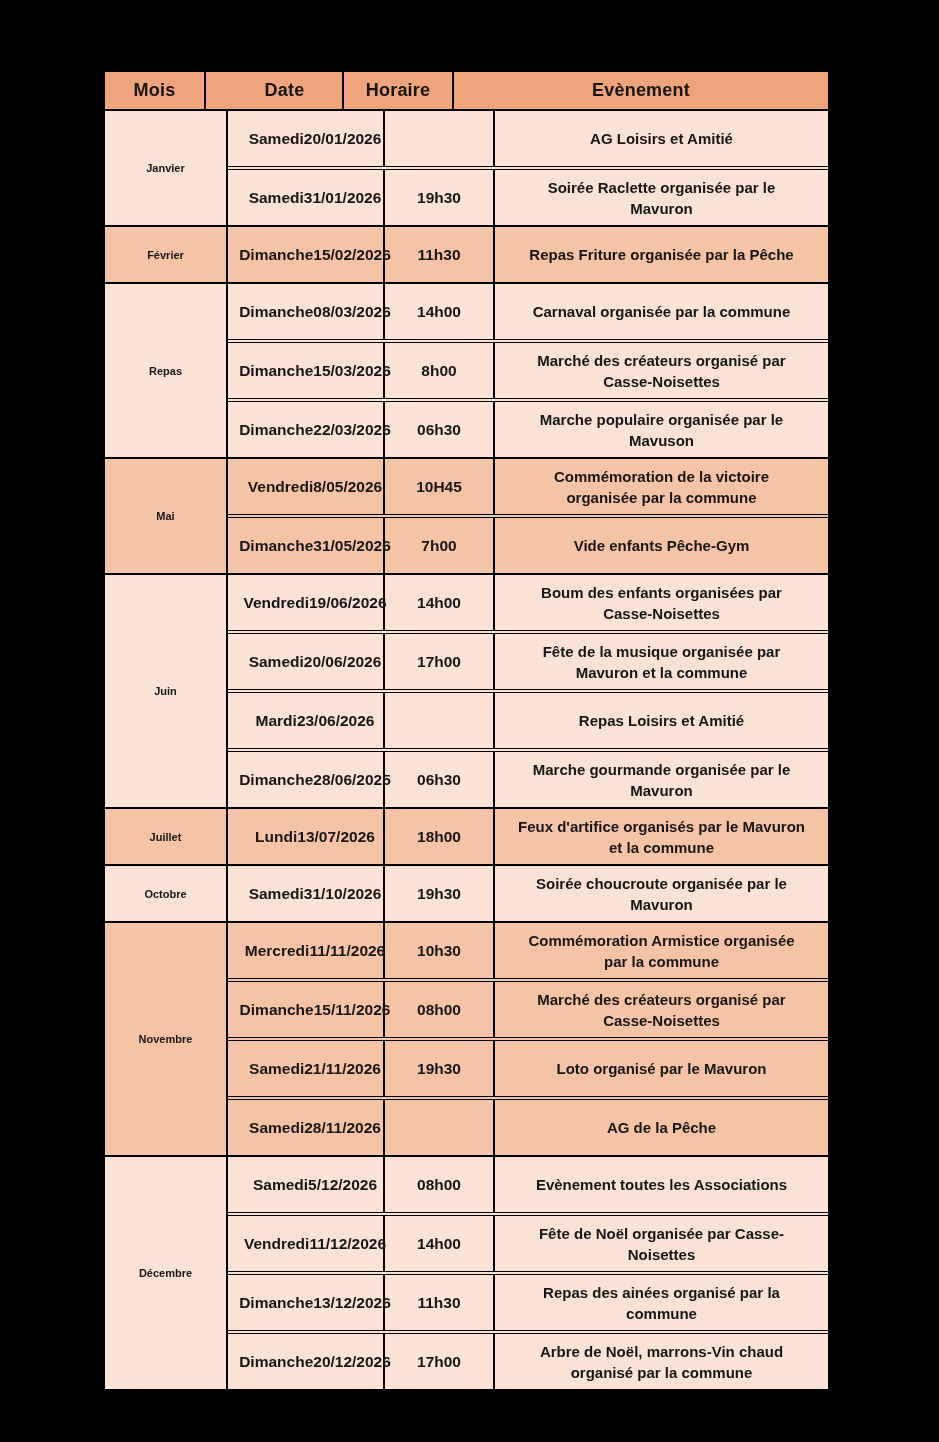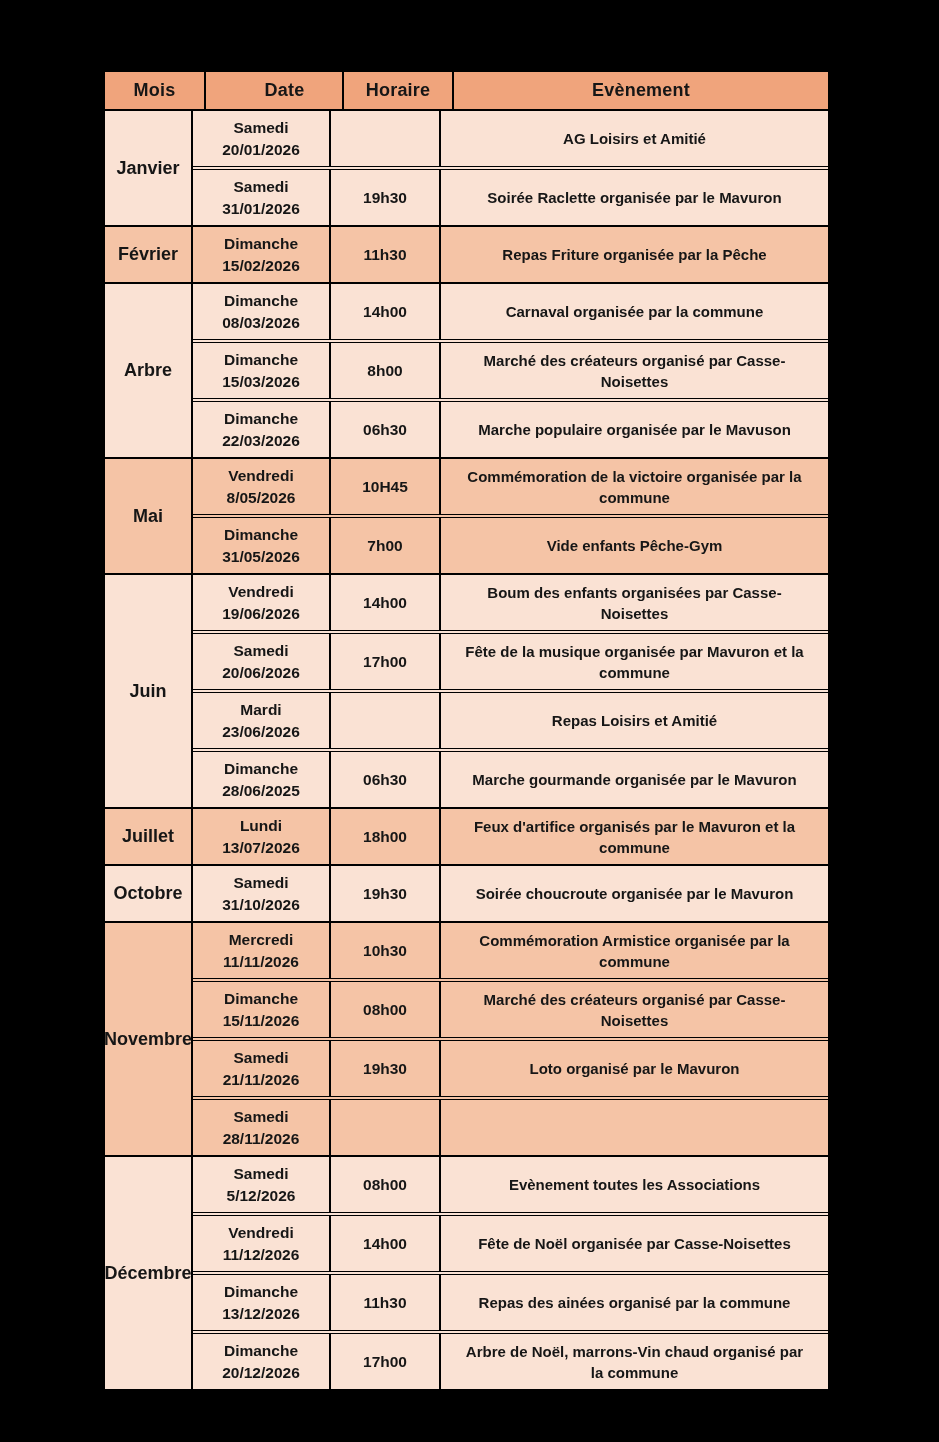--- a/index.html
+++ b/index.html
@@ -49,28 +49,28 @@
   .c-event   { flex: 1; border-radius: 7px; }
   
   .group {
     display: flex;
     align-items: stretch;
   }
   .group + .group { border-top: 2.5px solid #000000; }
   .group.light  { background: #FAE2D4; }
   .group.medium { background: #F5C4A6; }
   .mois-cell {
-    width: 88px;
+    width: 123px;
     box-sizing: border-box;
     border-right: 2px solid #000000;
     display: flex;
     align-items: center;
     justify-content: center;
     text-align: center;
-    font-size: 18px;
+    font-size: 11px;
   }
   .rows {
     flex: 1;
     display: flex;
     flex-direction: column;
   }
   .row {
     display: flex;
     align-items: stretch;
     min-height: 55px;
@@ -80,24 +80,25 @@
   .cell {
     box-sizing: border-box;
     display: flex;
     align-items: center;
     justify-content: center;
     text-align: center;
   }
   .date-cell {
     width: 138px;
     border-right: 2px solid #000000;
-    flex-direction: column;
+    flex-direction: row;
     font-size: 15.5px;
     line-height: 22px;
     padding: 2px 2px;
+    margin-left: 19px;
   }
   .time-cell {
     width: 110px;
     border-right: 2px solid #000000;
     font-size: 15.5px;
   }
   .event-cell {
     flex: 1;
     font-size: 15px;
     line-height: 21px;
@@ -144,21 +145,21 @@
               <div class="cell date-cell">
                 <div class="day">Dimanche</div>
                 <div class="date">15/02/2026</div>
               </div>
               <div class="cell time-cell">11h30</div>
               <div class="cell event-cell">Repas Friture organisée par la Pêche</div>
             </div>
           </div>
         </div>
         <div class="group light">
-          <div class="mois-cell">Arbre</div>
+          <div class="mois-cell">Repas</div>
           <div class="rows">
             <div class="row">
               <div class="cell date-cell">
                 <div class="day">Dimanche</div>
                 <div class="date">08/03/2026</div>
               </div>
               <div class="cell time-cell">14h00</div>
               <div class="cell event-cell">Carnaval organisée par la commune</div>
             </div>
             <div class="row">
@@ -289,20 +290,21 @@
               </div>
               <div class="cell time-cell">19h30</div>
               <div class="cell event-cell">Loto organisé par le Mavuron</div>
             </div>
             <div class="row">
               <div class="cell date-cell">
                 <div class="day">Samedi</div>
                 <div class="date">28/11/2026</div>
               </div>
               <div class="cell time-cell"></div>
+              <div class="cell event-cell">AG de la Pêche</div>
             </div>
           </div>
         </div>
         <div class="group light">
           <div class="mois-cell">Décembre</div>
           <div class="rows">
             <div class="row">
               <div class="cell date-cell">
                 <div class="day">Samedi</div>
                 <div class="date">5/12/2026</div>

